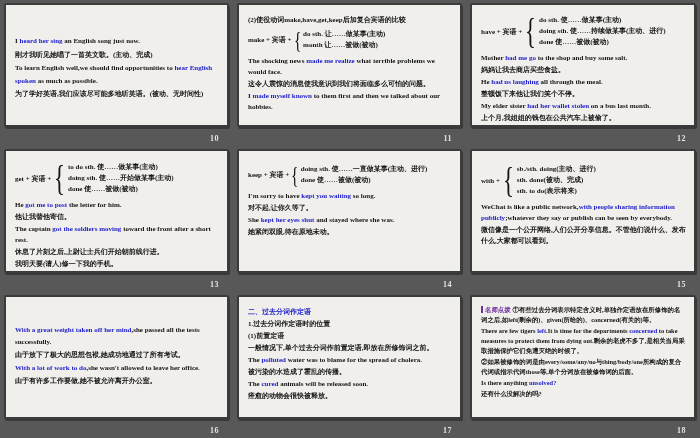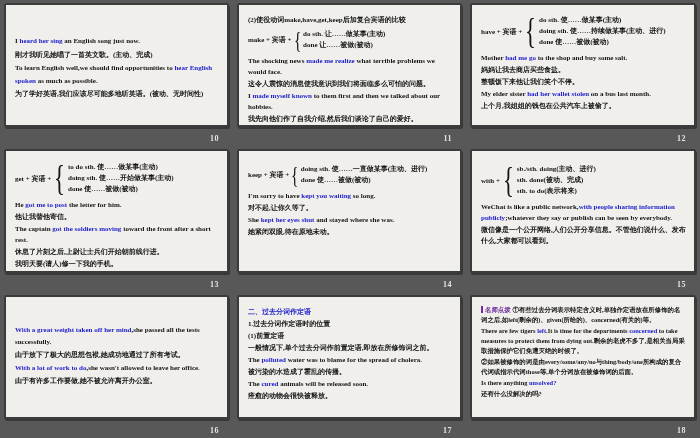--- a/index.html
+++ b/index.html
@@ -82,43 +82,43 @@
       <div class="pagenum">10</div>
     </div>
     <div class="cell">
       <div class="slide">
         <div class="line"><span>(2)使役动词make,have,get,keep后加复合宾语的比较</span></div>
         <div class="formula">
           <span class="lead">make + 宾语 +</span>
           <span class="brace" style="font-size: 24px;">{</span>
           <span class="opts">
             <div class="opt">do sth. 让……做某事(主动)</div>
-            <div class="opt">done 让……被做(被动)</div>
+            <div class="opt">month 让……被做(被动)</div>
           </span>
         </div>
         <div class="line"><span>The shocking news </span><span class="blue">made me realize</span><span> what terrible problems we would face.</span></div>
         <div class="line"><span>这令人震惊的消息使我意识到我们将面临多么可怕的问题。</span></div>
         <div class="line"><span>I </span><span class="blue">made myself known</span><span> to them first and then we talked about our hobbies.</span></div>
-        <div class="line"><span>我先向他们作了自我介绍,然后我们谈论了自己的爱好。</span></div>
       </div>
       <div class="pagenum">11</div>
     </div>
     <div class="cell">
       <div class="slide">
         <div class="formula">
           <span class="lead">have + 宾语 +</span>
           <span class="brace" style="font-size: 35px;">{</span>
           <span class="opts">
             <div class="opt">do sth. 使……做某事(主动)</div>
             <div class="opt">doing sth. 使……持续做某事(主动、进行)</div>
             <div class="opt">done 使……被做(被动)</div>
           </span>
         </div>
         <div class="line"><span>Mother </span><span class="blue">had me go</span><span> to the shop and buy some salt.</span></div>
         <div class="line"><span>妈妈让我去商店买些食盐。</span></div>
+        <div class="line"><span>He </span><span class="blue">had us laughing</span><span> all through the meal.</span></div>
         <div class="line"><span>整顿饭下来他让我们笑个不停。</span></div>
         <div class="line"><span>My elder sister </span><span class="blue">had her wallet stolen</span><span> on a bus last month.</span></div>
         <div class="line"><span>上个月,我姐姐的钱包在公共汽车上被偷了。</span></div>
       </div>
       <div class="pagenum">12</div>
     </div>
     <div class="cell">
       <div class="slide">
         <div class="formula">
           <span class="lead">get + 宾语 +</span>

